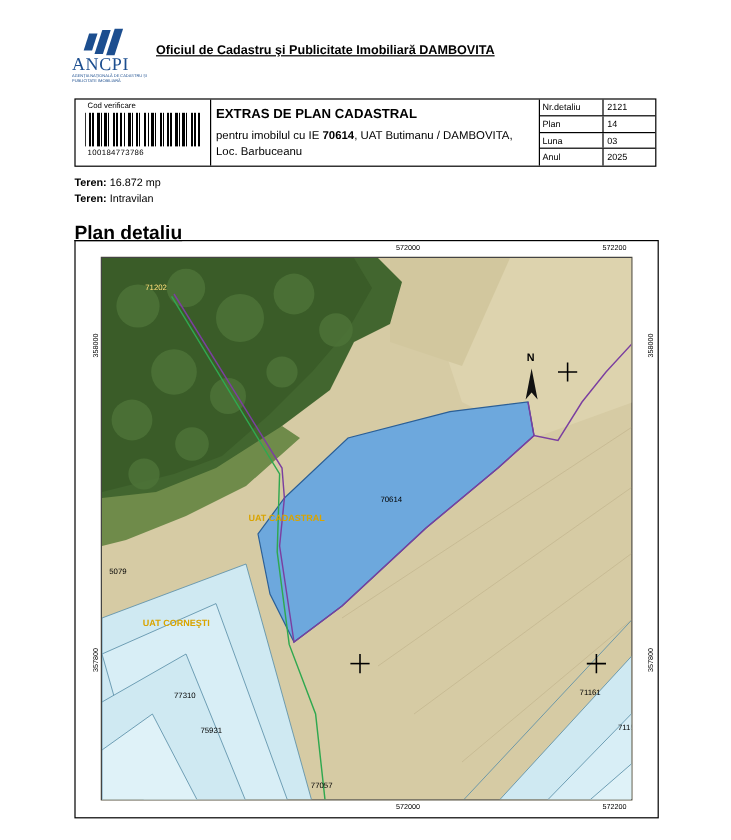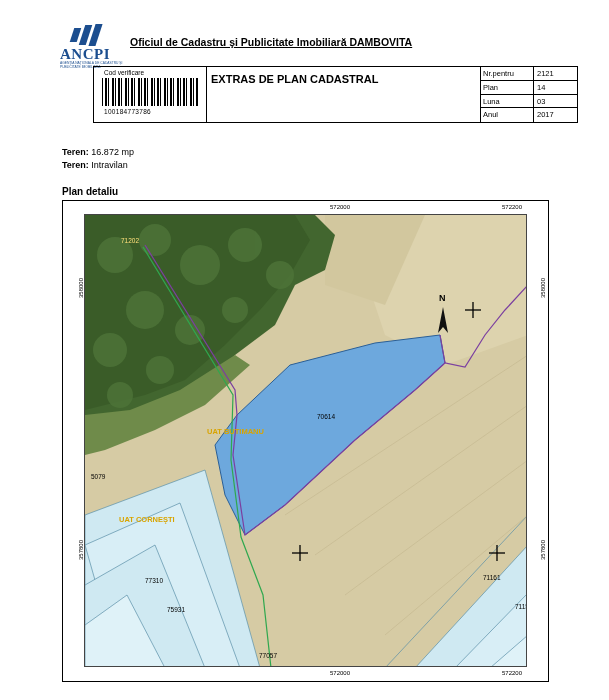--- a/index.html
+++ b/index.html
@@ -46,21 +46,21 @@
     background: #1c4e8f;
     transform: skewX(-18deg);
   }
   .logo-flag i:nth-child(1) { left: 2px; height: 14px; top: 4px;}
   .logo-flag i:nth-child(2) { left: 12px; height: 20px; top: 1px;}
   .logo-flag i:nth-child(3) { left: 22px; height: 22px; top: 0px;}
   .logo-word {
     position: absolute;
     left: 0; top: 22px;
     font-size: 15px;
-    font-weight: bold;
+    font-weight: normal;
     color: #1c4e8f;
     letter-spacing: 0.5px;
     font-family: "Liberation Serif", serif;
   }
   .logo-sub {
     position: absolute;
     left: 0; top: 37px;
     font-size: 3.3px;
     line-height: 4px;
     color: #1c4e8f;
@@ -73,26 +73,25 @@
     font-size: 10.5px;
     font-weight: bold;
     color: #000;
   }
   .office-line1 { top: 14px; text-decoration: underline; }
   .office-line2 { top: 29px; }
 
   
   .extras-box {
     position: absolute;
-    left: 62px; top: 66px;
+    left: 62px; top: 82px;
     width: 485px;
     height: 57px;
     border: 1px solid #000;
     box-sizing: border-box;
-    margin-left: 31px;
   }
   .cod-label {
     position: absolute;
     left: 10px; top: 2px;
     font-size: 6.5px;
   }
   .barcode {
     position: absolute;
     left: 8px; top: 11px;
     width: 96px;
@@ -170,22 +169,23 @@
     left: 62px;
     font-size: 9px;
   }
   .info b { font-weight: bold; }
   .info-1 { top: 147px; }
   .info-2 { top: 160px; }
   .info-3 { top: 173px; }
   .plan-detaliu {
     position: absolute;
     left: 62px; top: 186px;
-    font-size: 10px;
-    font-weight: bold;
+    font-size: 16px;
+    font-weight: bold;
+    text-decoration: underline;
   }
 
   
   .map-wrap {
     position: absolute;
     left: 62px; top: 200px;
     width: 487px;
     height: 482px;
   }
   .map-frame {
@@ -250,41 +250,45 @@
     </div>
     <div class="office-line1">Oficiul de Cadastru şi Publicitate Imobiliară DAMBOVITA</div>
   </div>
 
   <div class="extras-box">
     <div class="cod-label">Cod verificare</div>
     <div class="barcode"></div>
     <div class="barcode-num">100184773786</div>
     <div class="vline" style="left:112px;"></div>
     <div class="extras-title">EXTRAS DE PLAN CADASTRAL</div>
+    <div class="extras-sub">
+      <span>pentru imobilul cu IE </span><b>70614</b><span>, UAT Butimanu / DAMBOVITA,</span><br>
+      <span>Loc. Barbuceanu</span>
+    </div>
 
     <div class="mini-table">
       <div class="mini-row">
-        <span class="k">Nr.pentru</span>
+        <span class="k">Nr.detaliu</span>
         <span class="vsep"></span>
         <span class="v">2121</span>
       </div>
       <div class="mini-row">
         <span class="k">Plan</span>
         <span class="vsep"></span>
         <span class="v">14</span>
       </div>
       <div class="mini-row">
         <span class="k">Luna</span>
         <span class="vsep"></span>
         <span class="v">03</span>
       </div>
       <div class="mini-row">
         <span class="k">Anul</span>
         <span class="vsep"></span>
-        <span class="v">2017</span>
+        <span class="v">2025</span>
       </div>
     </div>
   </div>
 
   <div class="info info-1">
     <b>Teren:</b>
     <span>16.872 mp</span>
   </div>
   <div class="info info-2">
     <b>Teren:</b>
@@ -371,20 +375,20 @@
 
       <div class="map-label" style="left:36px; top:22px; color:#ffe07a;">71202</div>
       <div class="map-label" style="left:232px; top:198px;">70614</div>
       <div class="map-label" style="left:6px; top:258px;">5079</div>
       <div class="map-label" style="left:60px; top:362px;">77310</div>
       <div class="map-label" style="left:82px; top:391px;">75931</div>
       <div class="map-label" style="left:174px; top:437px;">77057</div>
       <div class="map-label" style="left:398px; top:359px;">71161</div>
       <div class="map-label" style="left:430px; top:388px;">71155</div>
 
-      <div class="uat-label" style="left:122px; top:212px;">UAT BUTIMANU</div>
+      <div class="uat-label" style="left:122px; top:212px;">UAT CADASTRAL</div>
       <div class="uat-label" style="left:34px; top:300px;">UAT CORNEŞTI</div>
 
       <div class="north" style="left:354px; top:78px;">N</div>
     </div>
   </div>
 
 </div>
 
 </body></html>

